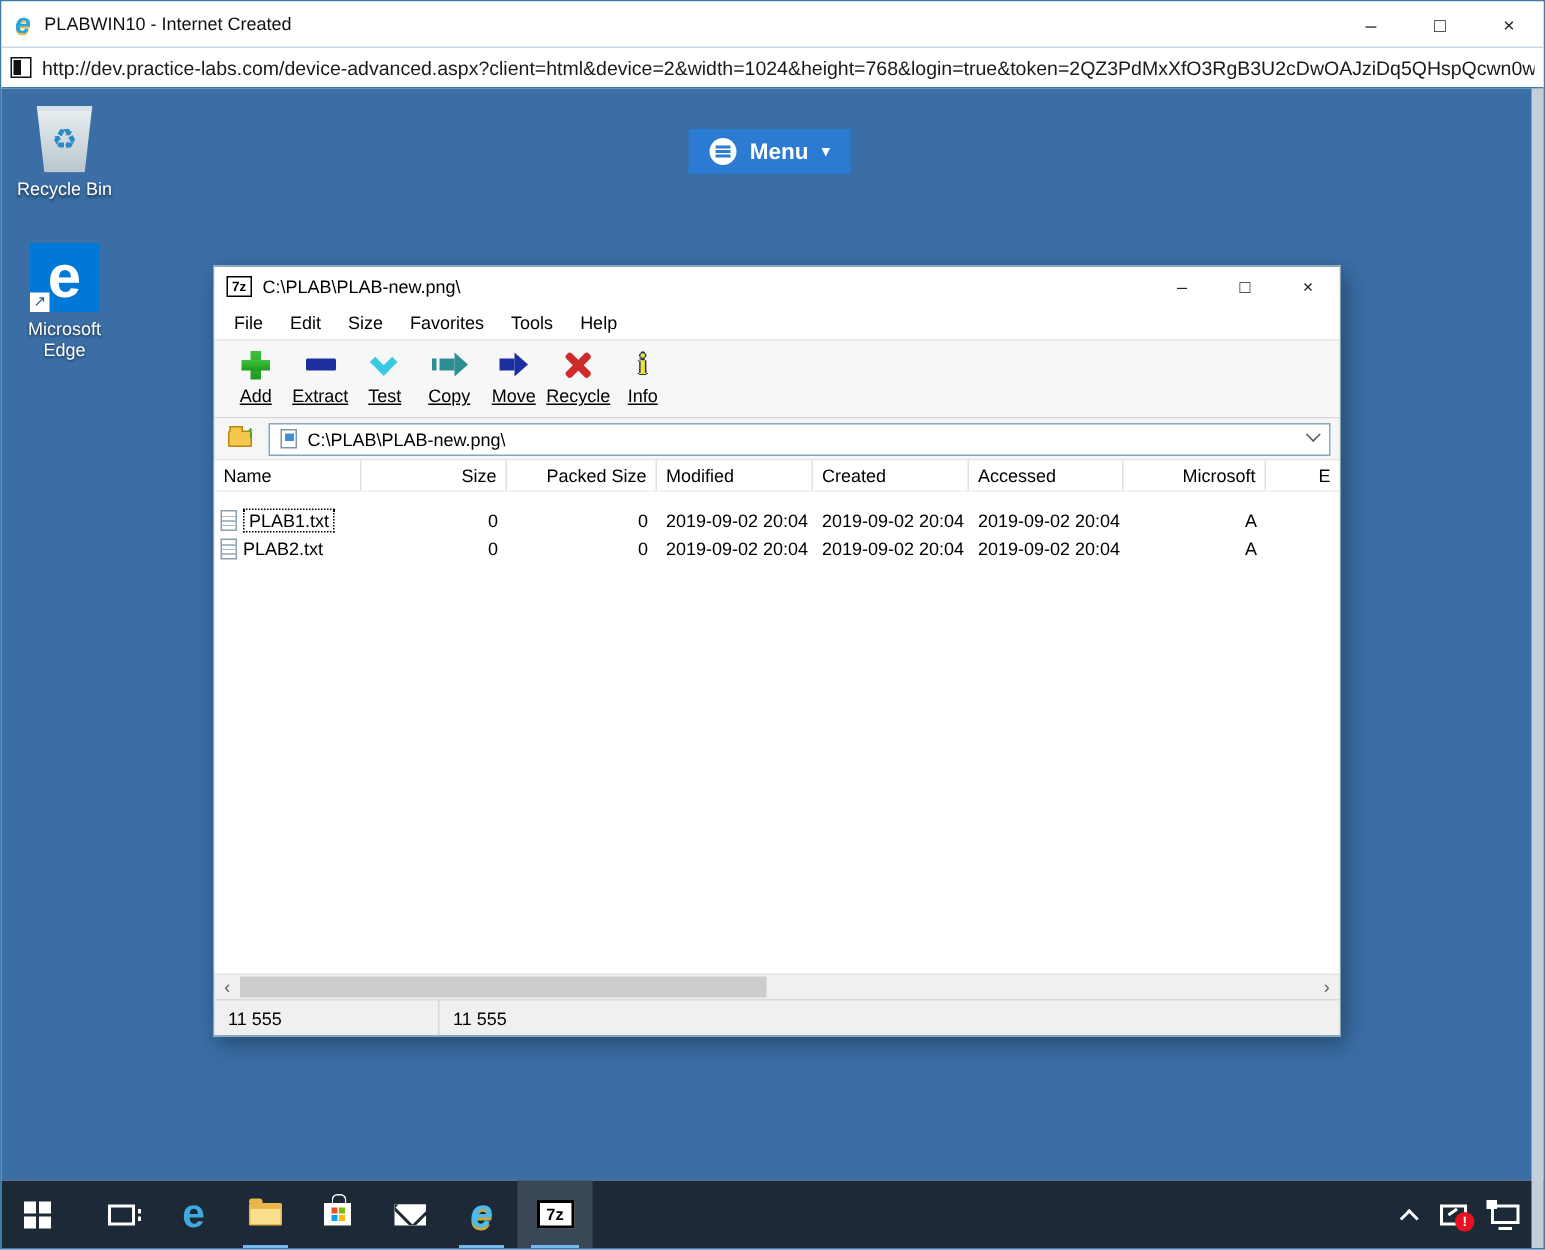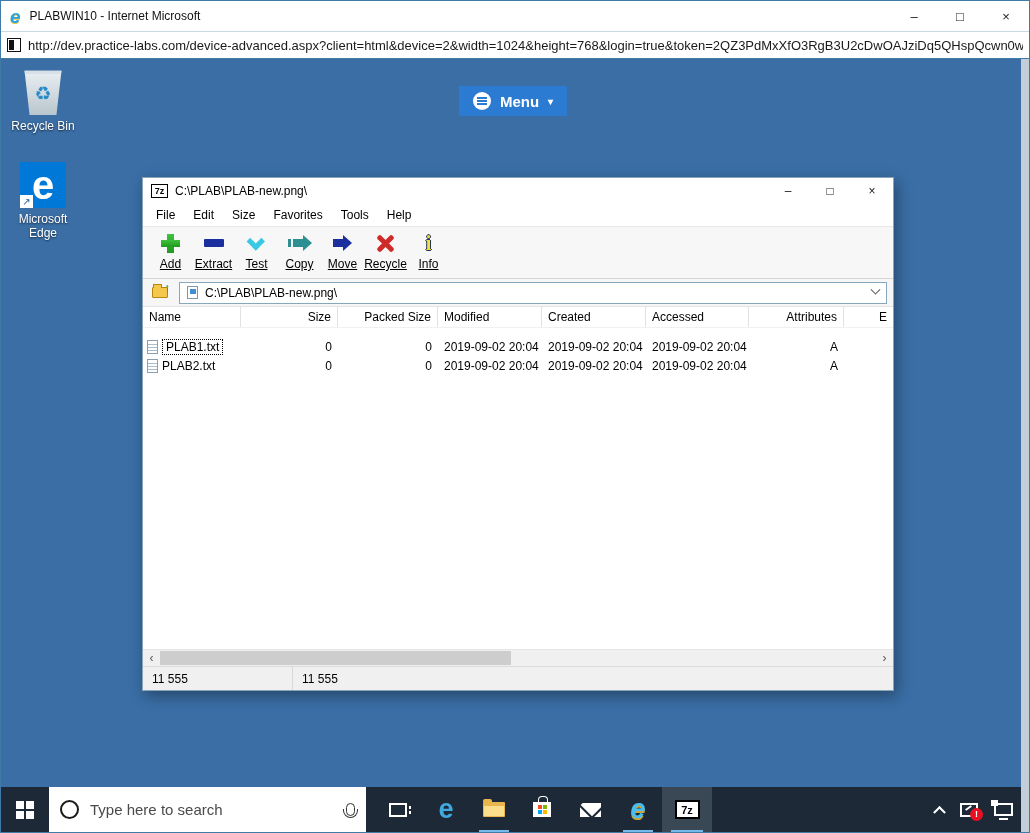--- a/index.html
+++ b/index.html
@@ -182,21 +182,21 @@
                      background:#fff; box-shadow:0 0 0 1px #1d2936; }
   .page-scroll { position:absolute; top:58px; right:0; width:8px; bottom:0; background:#c2cfd8; z-index:50; }
 </style>
 </head>
 <body>
 
 <div class="screen">
 
   <div class="ie-titlebar">
     <span class="ie-logo">e</span>
-    <span class="ie-title">PLABWIN10 - Internet Microsoft</span>
+    <span class="ie-title">PLABWIN10 - Internet Created</span>
     <div class="win-controls">
       <span class="win-btn">–</span>
       <span class="win-btn">□</span>
       <span class="win-btn">×</span>
     </div>
   </div>
 
   <div class="ie-urlbar">
     <span class="favicon"></span>
     <span class="url-text">http://dev.practice-labs.com/device-advanced.aspx?client=html&amp;device=2&amp;width=1024&amp;height=768&amp;login=true&amp;token=2QZ3PdMxXfO3RgB3U2cDwOAJziDq5QHspQcwn0wW6ucM3jZVz</span>
@@ -307,21 +307,21 @@
         </div>
       </div>
 
       <div class="z-cols grid-cols">
         <span class="z-col">Name</span>
         <span class="z-col r">Size</span>
         <span class="z-col r">Packed Size</span>
         <span class="z-col">Modified</span>
         <span class="z-col">Created</span>
         <span class="z-col">Accessed</span>
-        <span class="z-col r">Attributes</span>
+        <span class="z-col r">Microsoft</span>
         <span class="z-col r" style="border-right:none;">E</span>
       </div>
 
       <div class="z-list">
         <div class="z-row grid-cols">
           <span class="z-cell name-cell">
             <span class="file-ico"></span>
             <span class="focusbox">PLAB1.txt</span>
           </span>
           <span class="z-cell r">0</span>
@@ -364,25 +364,20 @@
 
   <div class="taskbar">
     <div class="tb-btn">
       <span class="winlogo">
           <span></span>
           <span></span>
           <span></span>
           <span></span>
         </span>
     </div>
-    <div class="tb-search">
-      <span class="cortana-ring"></span>
-      <input class="search-input" placeholder="Type here to search" style="">
-      <span class="mic"></span>
-    </div>
     <div class="tb-btn" style="margin-left:8px;">
       <span class="tv-icon"></span>
     </div>
     <div class="tb-btn">
       <span class="tb-edge">e</span>
     </div>
     <div class="tb-btn running">
       <span class="fe-icon"></span>
     </div>
     <div class="tb-btn">

